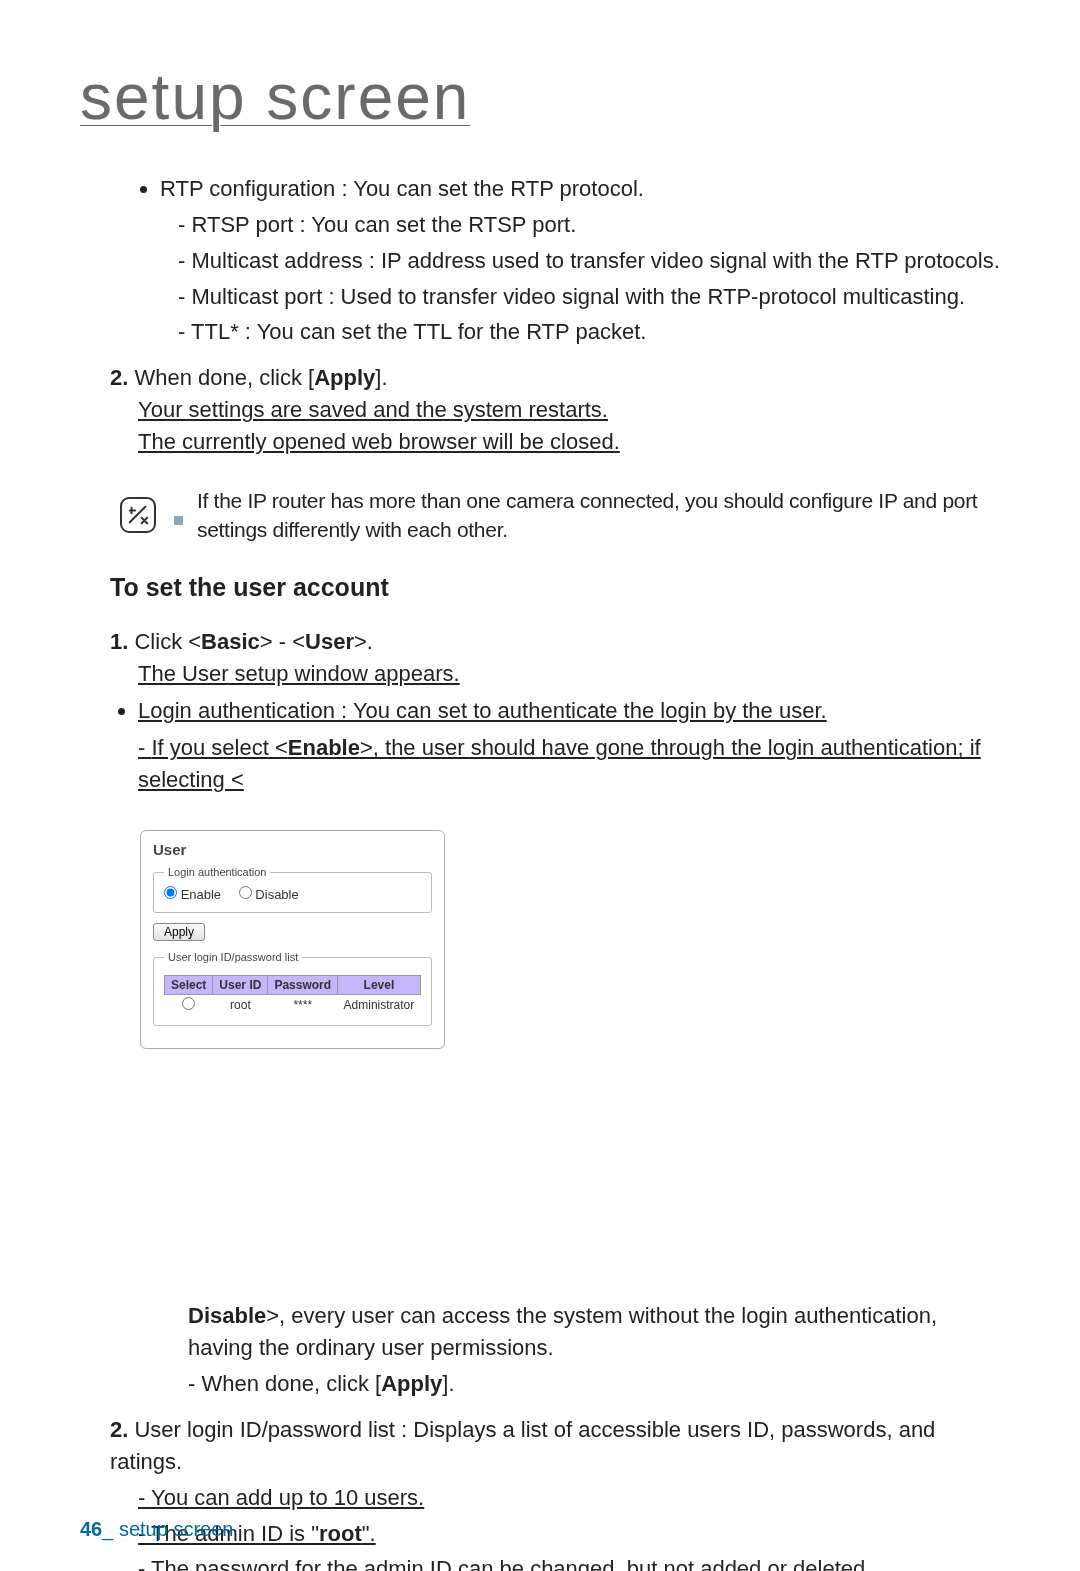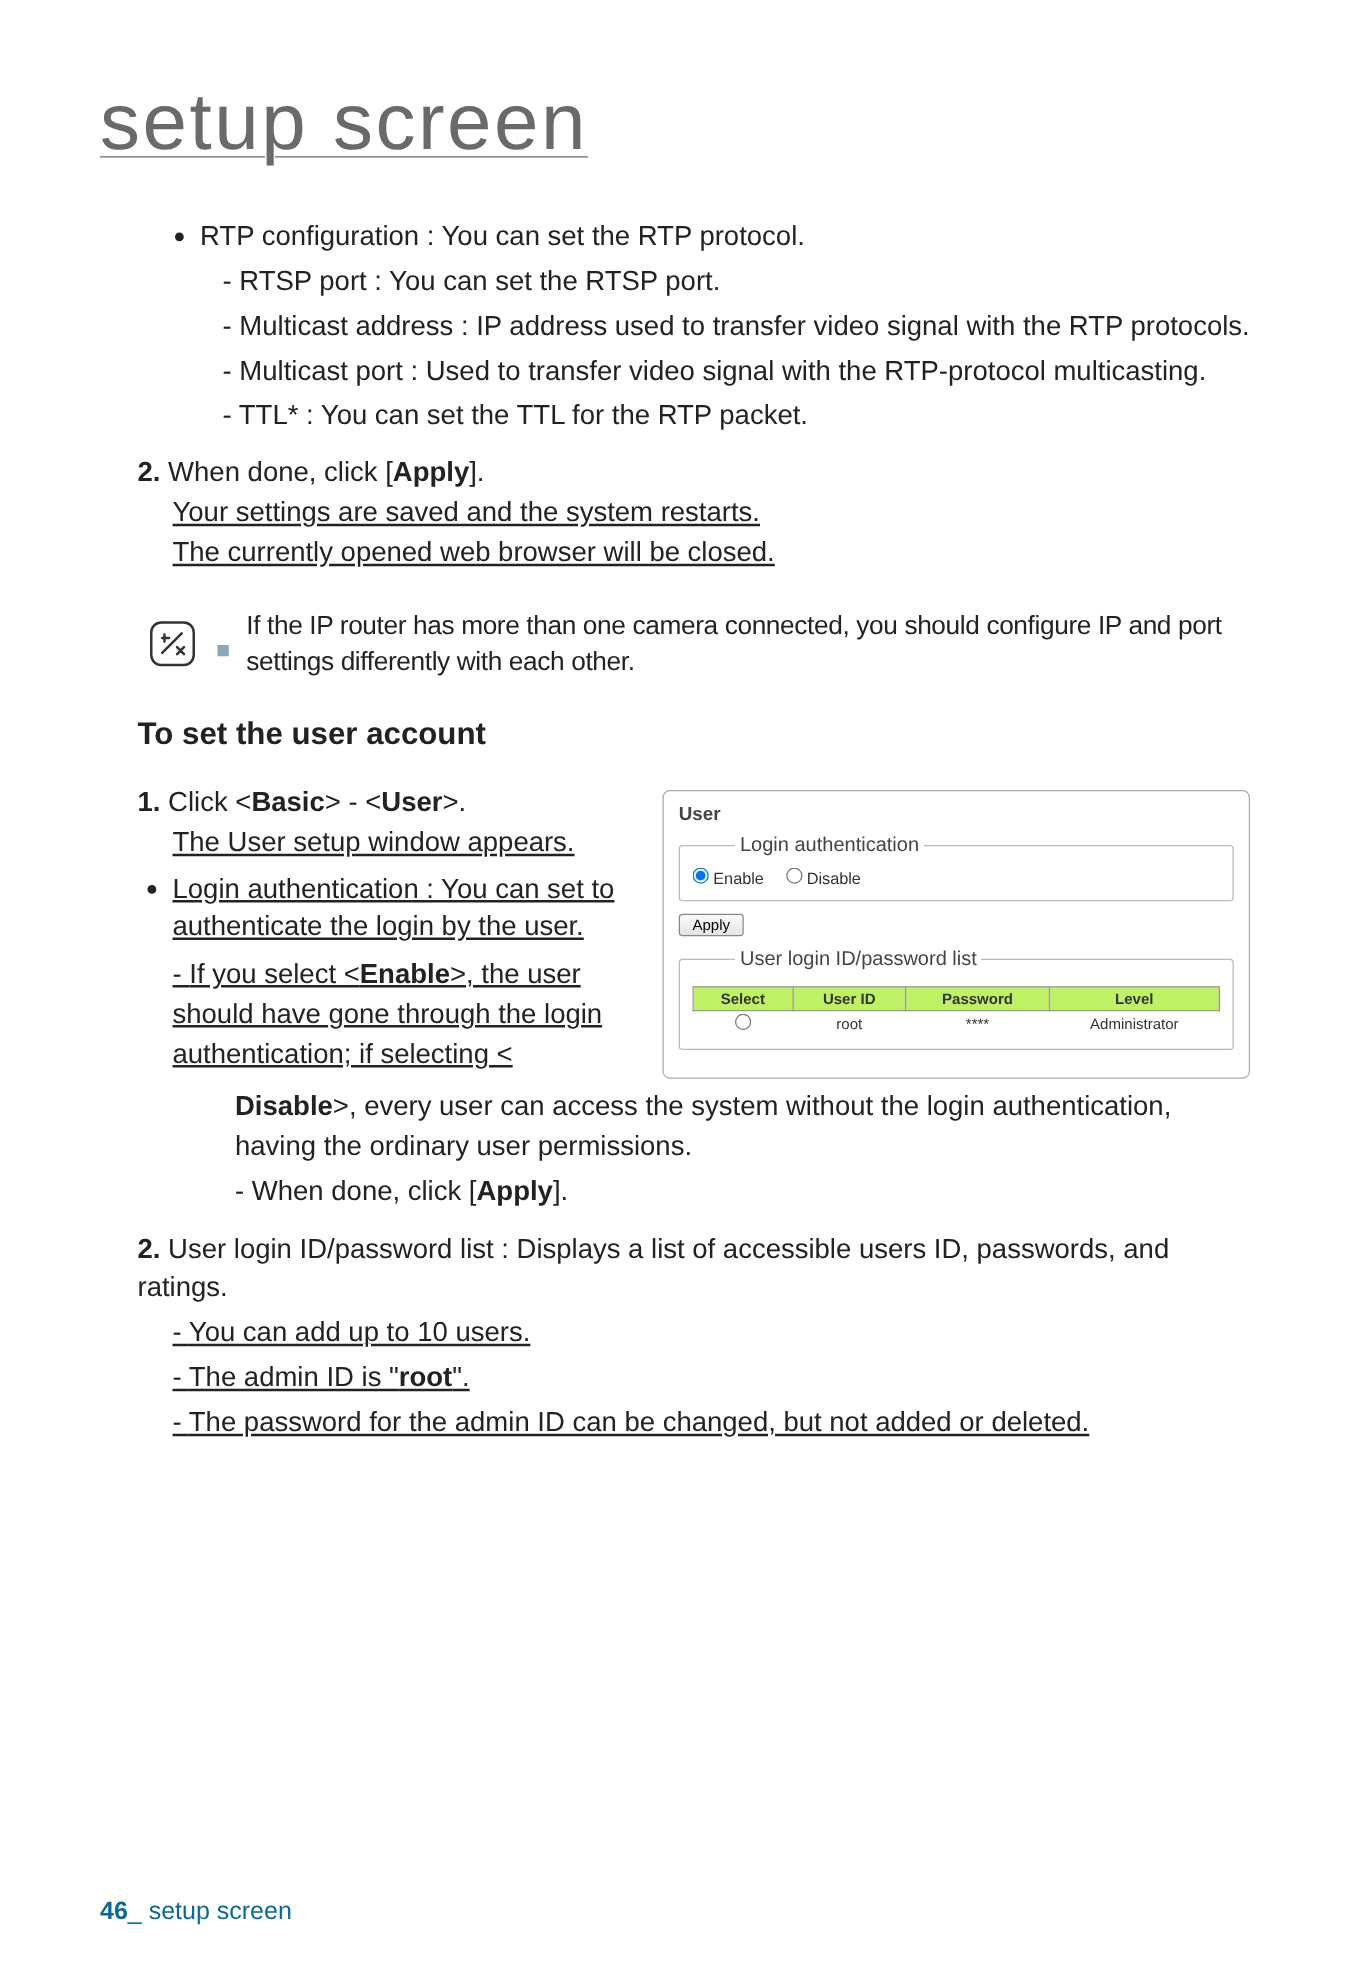--- a/index.html
+++ b/index.html
@@ -39,44 +39,44 @@
   .note-icon {
     width: 36px; height: 36px; border: 2.5px solid #333; border-radius: 9px;
     display: flex; align-items: center; justify-content: center; flex-shrink: 0;
     margin-right: 18px;
   }
   .note-icon svg { width: 22px; height: 22px; }
   .note-bullet { width: 9px; height: 9px; background: #8aa8b8; margin-right: 14px; margin-top: 10px; flex-shrink: 0; }
   .note-text { font-size: 21px; line-height: 1.4; font-family: Arial, sans-serif; }
   .note-text-condensed { letter-spacing: -0.3px; }
   .section-h { font-size: 25px; font-weight: bold; margin: 24px 0 24px 30px; }
-  .two-col { display: flex; gap: 24px; align-items: center; }
+  .two-col { display: flex; gap: 24px; align-items: flex-start; flex-direction: column; }
   .col-left { flex: 1 1 50%; }
   .col-right { flex: 0 0 470px; }
 
   
   .panel {
     border: 1px solid #aaa; border-radius: 6px; padding: 10px 12px 12px 12px;
     font-size: 13px; color: #333; background: #fff;
   }
   .panel-title { font-weight: bold; font-size: 15px; margin-bottom: 8px; color:#444;}
   fieldset.fs {
     border: 1px solid #bbb; border-radius: 3px; padding: 8px 10px 10px 10px;
     margin-bottom: 10px; font-size: 13px;
   }
-  fieldset.fs legend { padding: 0 4px; font-size: 16px; color:#444;margin-left:34px;}
+  fieldset.fs legend { padding: 0 4px; font-size: 11px; color:#444;}
   .radio-row label { margin-right: 14px; font-size: 13px; }
   .btn-sm {
     font-size: 12px; padding: 1px 10px; border: 1px solid #888;
     background: linear-gradient(#fafafa,#e4e4e4); border-radius: 3px;
     cursor: pointer; margin-right: 4px;
   }
   .tbl { border-collapse: collapse; width: 100%; margin-top: 4px; font-size: 12px; }
   .tbl th, .tbl td { border: 1px solid #999; padding: 2px 6px; text-align: center; }
-  .tbl th { font-weight: bold; background: #bef264; }
+  .tbl th { font-weight: bold; background: #c4b5fd; }
   .btn-row { margin-top: 6px; }
 
   .footer {
     position: absolute; bottom: 30px; left: 80px;
     font-size: 20px; color: #0369a1;
   }
   .footer .pg { font-weight: bold; }
 </style>
 </head>
 <body>

